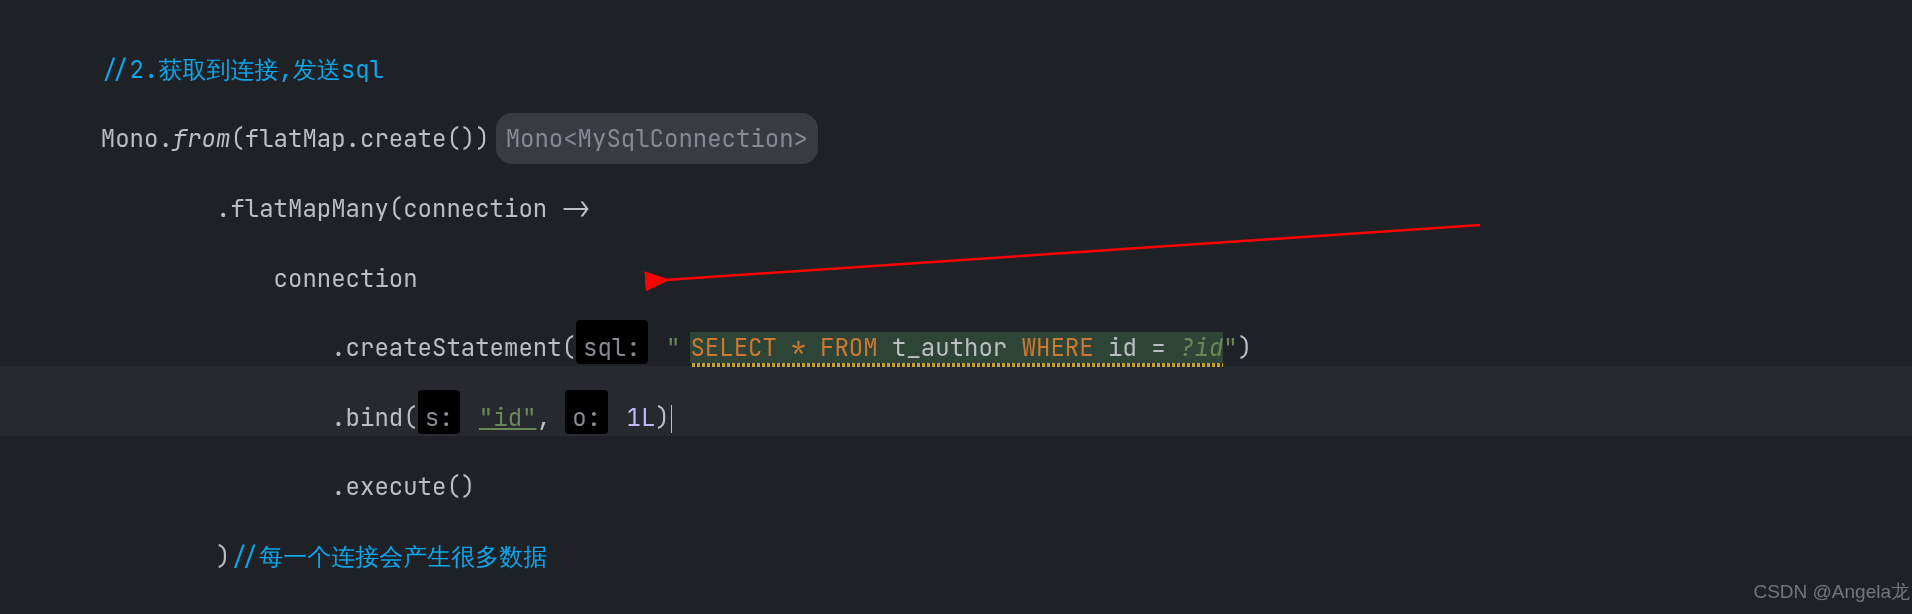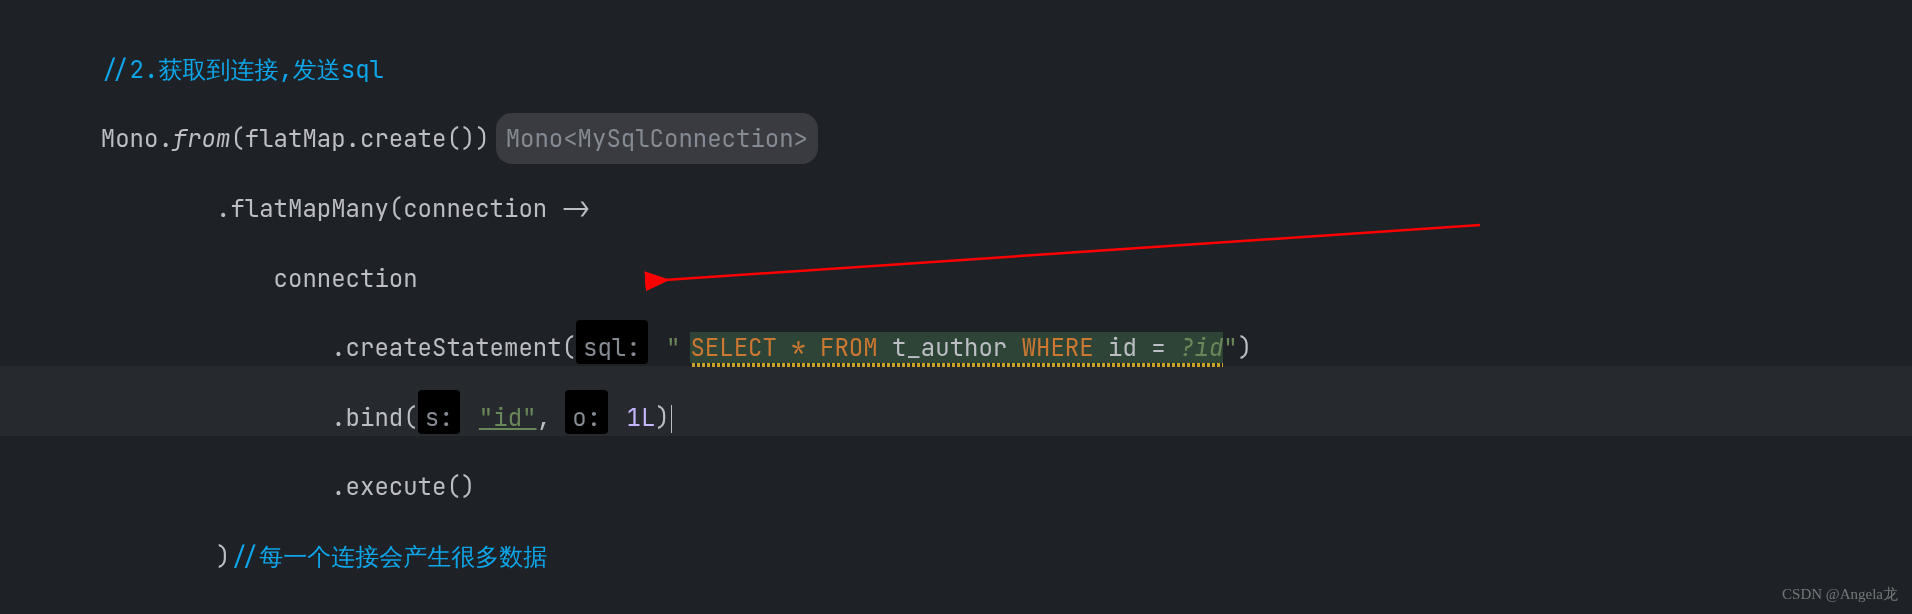--- a/index.html
+++ b/index.html
@@ -78,24 +78,24 @@
     }
     .arrow-svg {
       position: absolute;
       top: 0;
       left: 0;
       pointer-events: none;
     }
     .watermark {
       position: absolute;
       bottom: 8px;
-      right: 14px;
-      font-size: 15px;
+      right: 2px;
+      font-size: 19px;
       color: rgba(220,220,220,0.45);
-      font-family: Liberation Serif, serif;
+      font-family: Liberation Sans, sans-serif;
     }
   </style>
 </head>
 <body>
 
 <div class="code-line">
   <span class="comment">//2.获取到连接,发送sql</span>
 </div>
 
 <div class="code-line">

